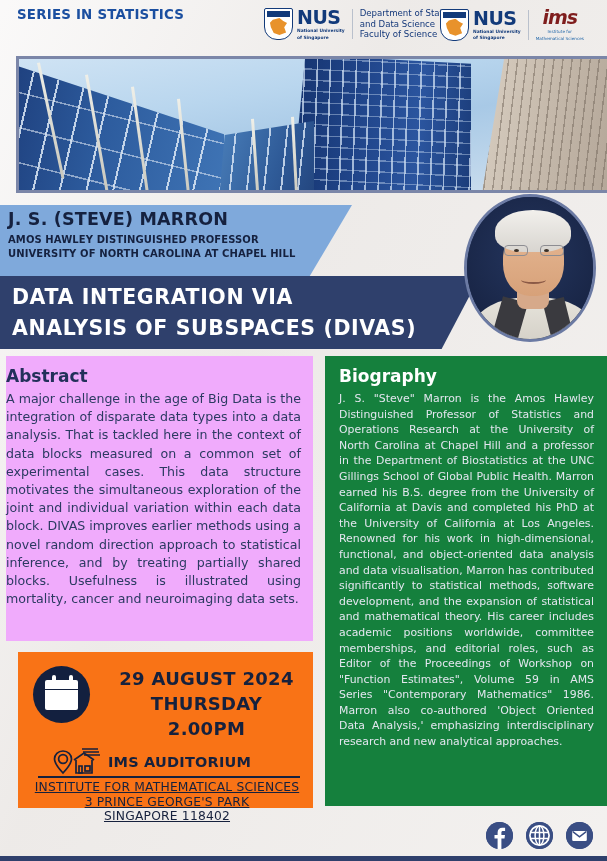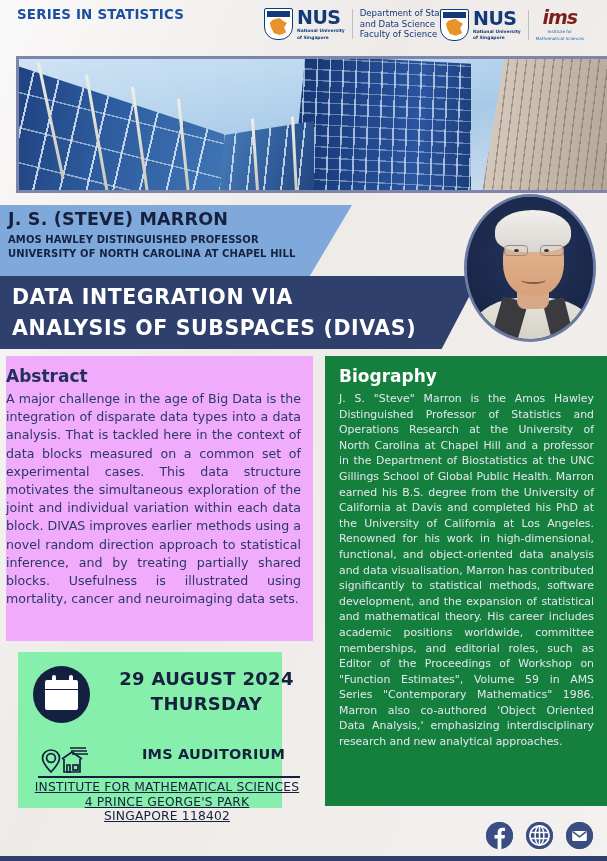--- a/index.html
+++ b/index.html
@@ -244,22 +244,22 @@
     font-family:"DejaVu Sans", sans-serif;
     font-weight:bold;font-size:17px;color:#ffffff;margin-bottom:5px;
   }
   .bio-body{
     font-family:"DejaVu Sans", sans-serif;
     font-size:10.9px;color:#e3e6ef;line-height:15.6px;text-align:justify;
   }
 
   
   .event{
-    position:absolute;left:18px;top:652px;width:264px;height:156px;
-    background:#86efac;
+    position:absolute;left:18px;top:652px;width:295px;height:156px;
+    background:#f97316;
   }
   .cal-icon{
     position:absolute;left:15px;top:14px;width:57px;height:57px;
     border-radius:50%;background:#13203f;
   }
   .cal-body{
     position:absolute;left:12px;top:14px;width:33px;height:30px;
     background:#ffffff;border-radius:2px;
   }
   .cal-ringL,.cal-ringR{
@@ -272,22 +272,22 @@
   }
   .cal-grid span{background:#ffffff;}
   .cal-sep{position:absolute;left:12px;top:22.5px;width:33px;height:1.6px;background:#13203f;}
 
   .ev-date{
     position:absolute;left:86px;top:14px;width:205px;text-align:center;
     font-family:"DejaVu Sans", sans-serif;
     font-weight:bold;font-size:18px;color:#16213d;line-height:25px;letter-spacing:.3px;
   }
   .loc-row{
-    position:absolute;left:22px;top:94px;width:260px;height:32px;
-    display:flex;gap:46px;
+    position:absolute;left:34px;top:94px;width:260px;height:32px;
+    display:flex;align-items:center;
   }
   .loc-icon{width:52px;height:30px;flex:0 0 auto;position:relative;}
   .loc-venue{
     font-family:"DejaVu Sans", sans-serif;
     font-weight:bold;font-size:14.5px;color:#16213d;letter-spacing:.2px;margin-left:4px;
   }
   .loc-rule{
     position:absolute;left:20px;top:124px;width:262px;height:2.4px;background:#16213d;
   }
   .ev-addr{
@@ -431,20 +431,21 @@
         <span></span>
           <span></span>
           <span></span>
           <span></span>
       </div>
     </div>
 
     <div class="ev-date">
       <div>29 AUGUST 2024</div>
       <div>THURSDAY</div>
+      <div>2.00PM</div>
     </div>
 
     <div class="loc-row">
       <div class="loc-icon">
         <svg width="52" height="30" viewBox="0 0 52 30" fill="none" stroke="#16213d" stroke-width="1.7">
           <path d="M11 4 C6 4 2.5 7.5 2.5 12 C2.5 17 11 26 11 26 C11 26 19.5 17 19.5 12 C19.5 7.5 16 4 11 4 Z"></path>
           <circle cx="11" cy="12" r="4.4"></circle>
           <path d="M22 13 L32 6 L42 13"></path>
           <path d="M24 13 L24 26 L40 26 L40 13"></path>
           <rect x="33" y="19" width="5" height="5"></rect>
@@ -452,21 +453,21 @@
           <path d="M30 2 L46 2 M31 5 L47 5 M32 8 L48 8"></path>
         </svg>
       </div>
       <div class="loc-venue">IMS AUDITORIUM</div>
     </div>
 
     <div class="loc-rule"></div>
 
     <div class="ev-addr">
       <div>INSTITUTE FOR MATHEMATICAL SCIENCES</div>
-      <div>4 PRINCE GEORGE'S PARK</div>
+      <div>3 PRINCE GEORGE'S PARK</div>
       <div>SINGAPORE 118402</div>
     </div>
   </div>
 
   <div class="social">
     <div class="soc">
       <svg width="27" height="27" viewBox="0 0 27 27">
         <circle cx="13.5" cy="13.5" r="13.5" fill="#3a4e84"></circle>
         <path d="M15.4 27V16.6h3.1l.5-3.6h-3.6v-2.3c0-1 .3-1.7 1.8-1.7h1.9V5.8c-.3 0-1.5-.1-2.8-.1-2.8 0-4.7 1.7-4.7 4.8V13h-3.1v3.6h3.1V27z" fill="#ffffff"></path>
       </svg>

